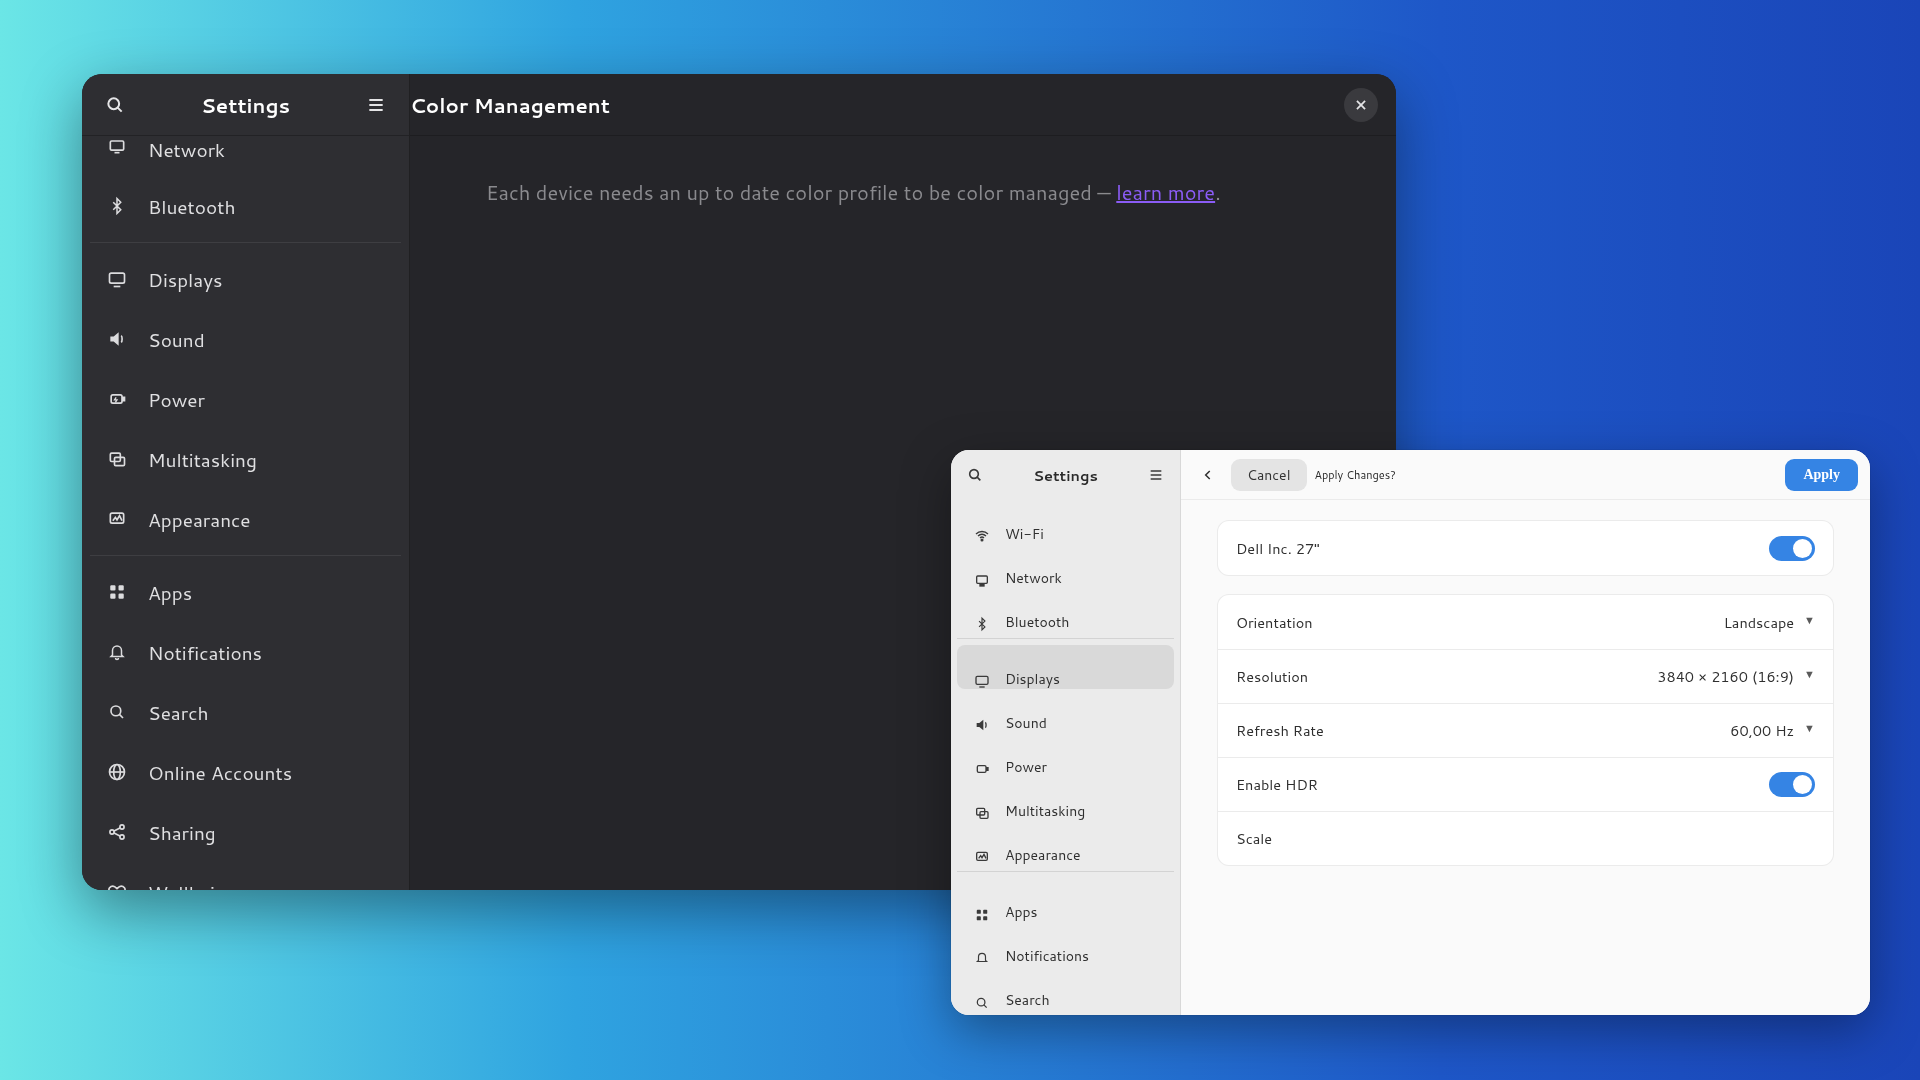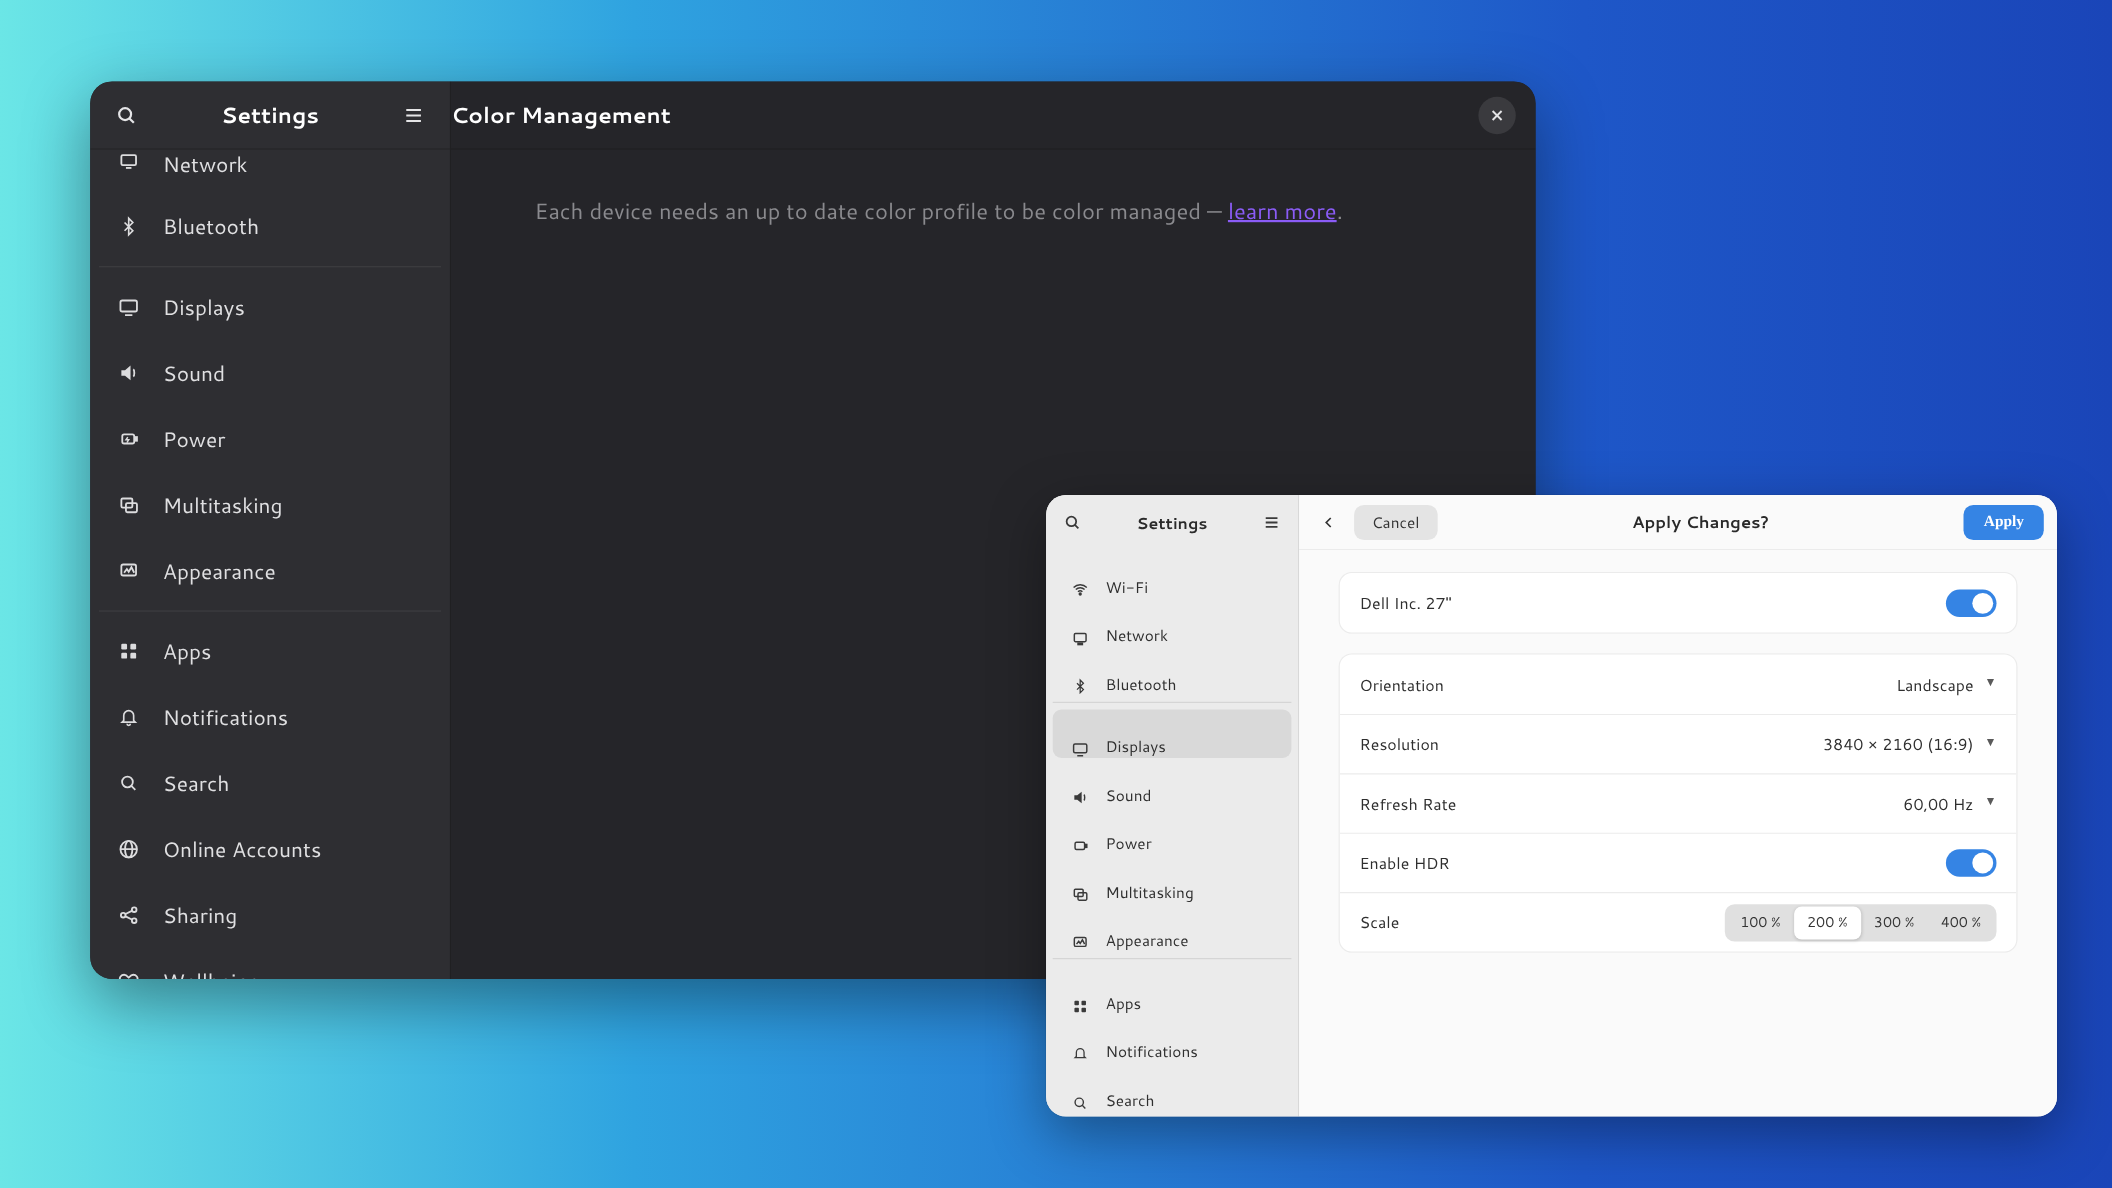--- a/index.html
+++ b/index.html
@@ -134,21 +134,21 @@
     display:flex;align-items:center;
     padding:16px 12px;
     gap:8px;
     border-bottom:1px solid rgba(0,0,0,0.06);
   }
   .back-btn{width:30px;height:30px;display:flex;align-items:center;justify-content:center;color:#333;border-radius:8px;}
   .cancel-btn{
     height:32px;padding:0 16px;border-radius:9px;background:#e4e4e4;color:#333;
     display:flex;align-items:center;font-size:14px;font-weight:500;
   }
-  .lmh-title{flex:1;text-align:center;font-weight:700;font-size:15px;color:#2a2a2a;}
+  .lmh-title{flex:1;font-weight:400;font-size:11px;color:#2a2a2a;}
   .apply-btn{
     height:32px;padding:0 18px;border-radius:9px;background:#3584e4;color:#fff;
     display:flex;align-items:center;font-weight:700;font-size:14px;font-family:Liberation Serif, serif;
   }
   .light-content{
     padding: 20px 36px;
     overflow-y:auto;
   }
   .card{
     background:#fff;border:1px solid rgba(0,0,0,0.08);border-radius:12px;
@@ -517,24 +517,18 @@
             <span>60,00 Hz</span>
             <span class="chev">▼</span>
           </span>
         </div>
         <div class="row">
           <span class="row-label">Enable HDR</span>
           <div class="switch"></div>
         </div>
         <div class="row">
           <span class="row-label">Scale</span>
-          <div class="seg">
-            <div class="seg-btn">100 %</div>
-            <div class="seg-btn active">200 %</div>
-            <div class="seg-btn">300 %</div>
-            <div class="seg-btn">400 %</div>
-          </div>
         </div>
       </div>
 
     </div>
   </main>
 </div>
 
 </body></html>

